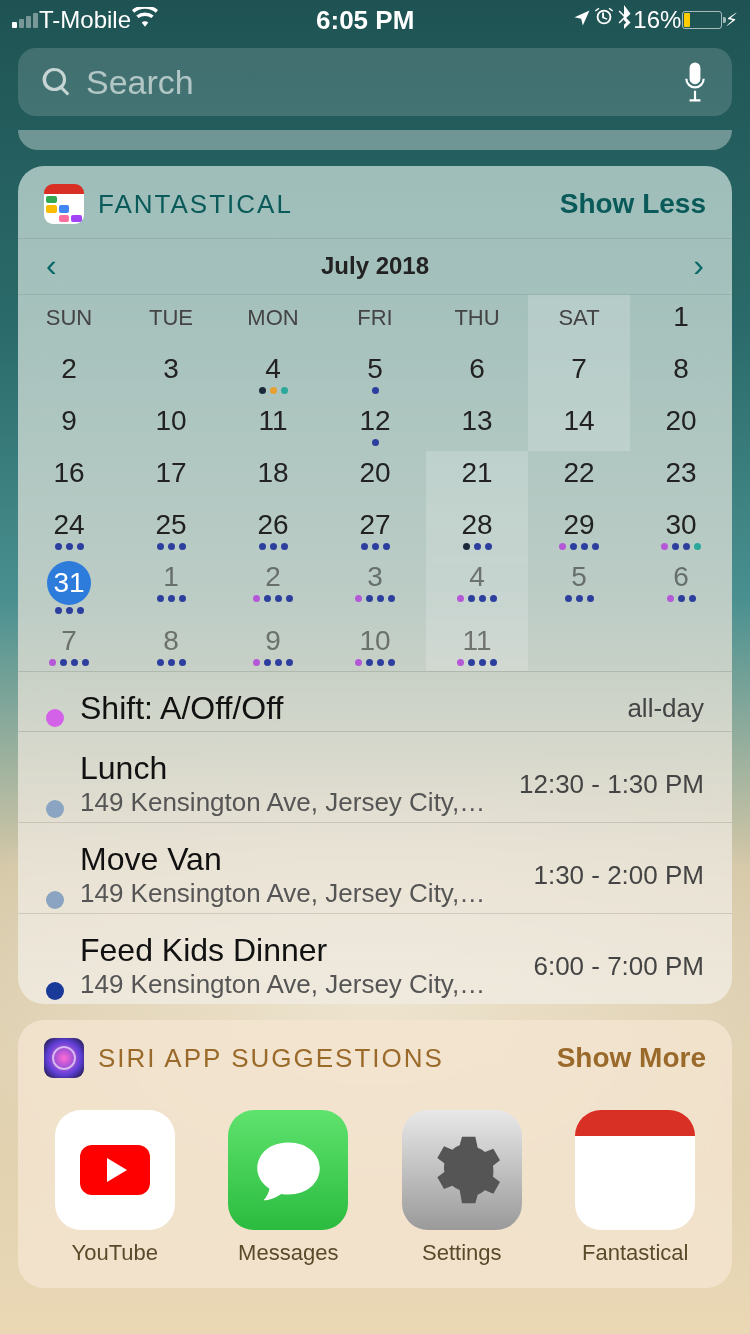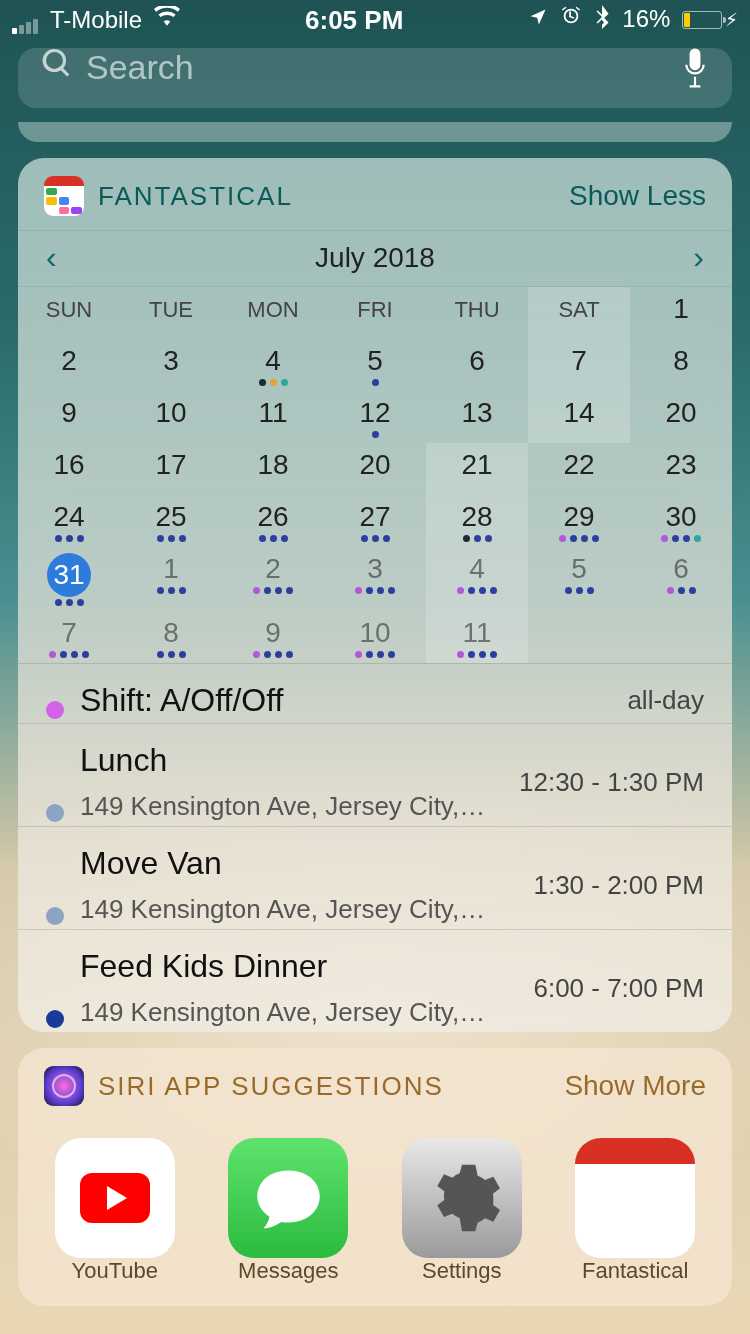--- a/index.html
+++ b/index.html
@@ -1,79 +1,79 @@
 <!DOCTYPE html>
 <html><head>
 <meta charset="utf-8">
 <style>
 *{margin:0;padding:0;box-sizing:border-box;font-family:-apple-system,BlinkMacSystemFont,"Helvetica Neue",sans-serif;-webkit-font-smoothing:antialiased}
 body{width:750px;height:1334px;background:linear-gradient(180deg,#2b5e5e 0%,#3a7a7a 30%,#c8b896 70%,#e8d5b0 100%);overflow:hidden;position:relative}
 .wallpaper{position:absolute;inset:0;background:radial-gradient(ellipse 800px 400px at 50% 75%, rgba(240,230,210,0.9), transparent 60%),linear-gradient(180deg,#1f5353 0%,#2b6b6b 25%,#4a9090 45%,#d5c8a8 65%,#ead8b5 100%)}
 .status-bar{position:relative;height:40px;display:flex;align-items:center;justify-content:space-between;padding:0 12px;color:#fff;font-size:24px}
-.status-left,.status-right{display:flex;gap:12px}
+.status-left,.status-right{display:flex;align-items:center;gap:1px}
 .signal-bars{display:flex;align-items:flex-end;gap:2px}
 .signal-bars span{width:5px;background:rgba(255,255,255,.4);border-radius:1px}
 .signal-bars span:nth-child(1){height:6px;background:#fff}
 .signal-bars span:nth-child(2){height:9px}
 .signal-bars span:nth-child(3){height:12px}
 .signal-bars span:nth-child(4){height:15px}
 .carrier{font-size:24px}
 .wifi{font-size:22px}
 .status-time{font-weight:600;font-size:26px}
 .battery-wrap{display:flex;align-items:center;gap:3px}
 .battery{width:40px;height:18px;border:1.5px solid rgba(255,255,255,.6);border-radius:3px;position:relative}
 .battery::after{content:'';position:absolute;right:-5px;top:5px;width:3px;height:6px;background:rgba(255,255,255,.6);border-radius:0 2px 2px 0}
 .battery-fill{position:absolute;left:1px;top:1px;bottom:1px;width:16%;background:#ffcc00;border-radius:1px}
-.search-bar{position:relative;margin:8px 18px 0;height:60px;background:rgba(255,255,255,.15);border-radius:18px;display:flex;padding:0 24px;color:rgba(255,255,255,.6)}
+.search-bar{position:relative;margin:8px 18px 0;height:68px;background:rgba(255,255,255,.15);border-radius:18px;display:flex;align-items:center;padding:0 24px;color:rgba(255,255,255,.6)}
 .search-bar .search-text{font-size:34px;margin-left:14px;flex:1}
 .content{position:relative;padding:0 18px}
 .peek{margin-top:14px;height:20px;background:rgba(255,255,255,.35);border-radius:0 0 24px 24px}
 .widget{margin-top:16px;border-radius:26px;overflow:hidden;background:rgba(235,235,235,.55);backdrop-filter:blur(20px)}
 .widget-header{display:flex;align-items:center;padding:18px 26px 14px;gap:14px}
 .widget-title{font-size:26px;letter-spacing:2px;font-weight:500;color:#0a5a5a;flex:1}
-.widget-action{font-size:28px;color:#0a5a5a;font-weight:400}
+.widget-action{font-size:28px;color:#0a5a5a;font-weight:700}
 .app-icon{width:40px;height:40px;border-radius:9px;background:#fff;border-top:10px solid #d93025;display:grid;grid-template-columns:repeat(3,1fr);grid-template-rows:repeat(3,1fr);gap:2px;padding:2px}
 .app-icon span{border-radius:2px}
 .app-icon span:nth-child(1){background:#34a853}
 .app-icon span:nth-child(4){background:#fbbc04}
 .app-icon span:nth-child(5){background:#4285f4}
 .app-icon span:nth-child(8){background:#ff6d9e}
 .app-icon span:nth-child(9){background:#a142f4}
 .cal-widget{background:linear-gradient(180deg,rgba(210,230,225,.7) 0%,rgba(230,225,215,.75) 60%,rgba(240,235,225,.85) 100%)}
 .cal-nav{display:flex;align-items:center;justify-content:space-between;padding:8px 28px 10px;border-top:1px solid rgba(0,0,0,.08)}
 .cal-nav .chev{color:#0a6868;font-size:32px;font-weight:300}
-.cal-title{font-size:28px;font-weight:400;color:#222}
+.cal-title{font-size:24px;font-weight:700;color:#222}
 .cal-grid{display:grid;grid-template-columns:repeat(7,1fr);text-align:center;border-top:.5px solid rgba(0,0,0,.08)}
 .cal-head{font-size:22px;color:#444;padding:10px 0 6px;font-weight:500}
 .cal-day{padding:6px 0 2px;font-size:28px;color:#222;position:relative;min-height:50px}
 .cal-day.other{color:rgba(34,34,34,.55)}
 .cal-day.today .num{background:#2d7cdb;color:#fff;border-radius:50%;display:inline-flex;width:44px;height:44px;align-items:center;justify-content:center}
 .dots{display:flex;justify-content:center;gap:4px;margin-top:2px;height:10px}
 .dots span{width:7px;height:7px;border-radius:50%}
 .d-blue{background:#2d3f9e}
 .d-purple{background:#b458d8}
 .d-orange{background:#e8a030}
 .d-teal{background:#2aa89a}
 .d-dark{background:#1a2a3a}
 .sat-col{background:rgba(255,255,255,.18)}
 .events{border-top:.5px solid rgba(0,0,0,.12)}
 .event{display:flex;align-items:flex-end;padding:18px 28px 4px 28px;gap:16px;border-bottom:.5px solid rgba(0,0,0,.12)}
 .event:last-child{border-bottom:none}
 .event-dot{width:18px;height:18px;border-radius:50%;margin-top:8px;flex-shrink:0}
 .event-main{flex:1;min-width:0}
 .event-title{font-size:32px;color:#111;font-weight:400}
-.event-loc{font-size:26px;color:#555;white-space:nowrap;overflow:hidden;text-overflow:ellipsis;margin-top:12px}
+.event-loc{font-size:26px;color:#555;white-space:nowrap;overflow:hidden;text-overflow:ellipsis;margin-top:0}
 .event-time{font-size:26px;color:#444;flex-shrink:0;align-self:center}
 .siri-widget{margin-top:16px;background:rgba(245,230,210,.78)}
 .siri-widget .widget-title{color:#9a6a2a}
 .siri-widget .widget-action{color:#9a6a2a}
 .siri-icon{width:40px;height:40px;border-radius:9px;background:radial-gradient(circle at 50% 50%,#ff6bd6,#5e3fd6 60%,#131326);position:relative}
 .siri-icon::after{content:'';position:absolute;inset:8px;border:2px solid rgba(255,255,255,.6);border-radius:50%}
 .apps{display:flex;justify-content:space-around;padding:18px 10px 22px}
-.app{display:flex;flex-direction:column;align-items:center;}
+.app{display:flex;flex-direction:column;align-items:center;gap:10px}
 .app-big{width:120px;height:120px;border-radius:26px;display:flex;align-items:center;justify-content:center}
 .app-label{font-size:22px;color:#5a4a2a}
 .youtube{background:#fff}
 .youtube-inner{width:70px;height:50px;background:#ff0000;border-radius:12px;display:flex;align-items:center;justify-content:center}
 .youtube-inner::after{content:'';border-left:20px solid #fff;border-top:12px solid transparent;border-bottom:12px solid transparent;margin-left:5px}
 .messages{background:linear-gradient(180deg,#5fe36e,#2bbb3f)}
 .messages svg{width:75px;height:75px;fill:#fff}
 .settings{background:linear-gradient(180deg,#e8e8e8,#9a9a9a)}
 .settings svg{width:80px;height:80px;fill:#555}
 .fantastical-big{background:#fff;border-top:26px solid #d93025;display:grid;grid-template-columns:repeat(4,1fr);grid-template-rows:repeat(3,1fr);gap:4px;padding:6px;position:relative}

